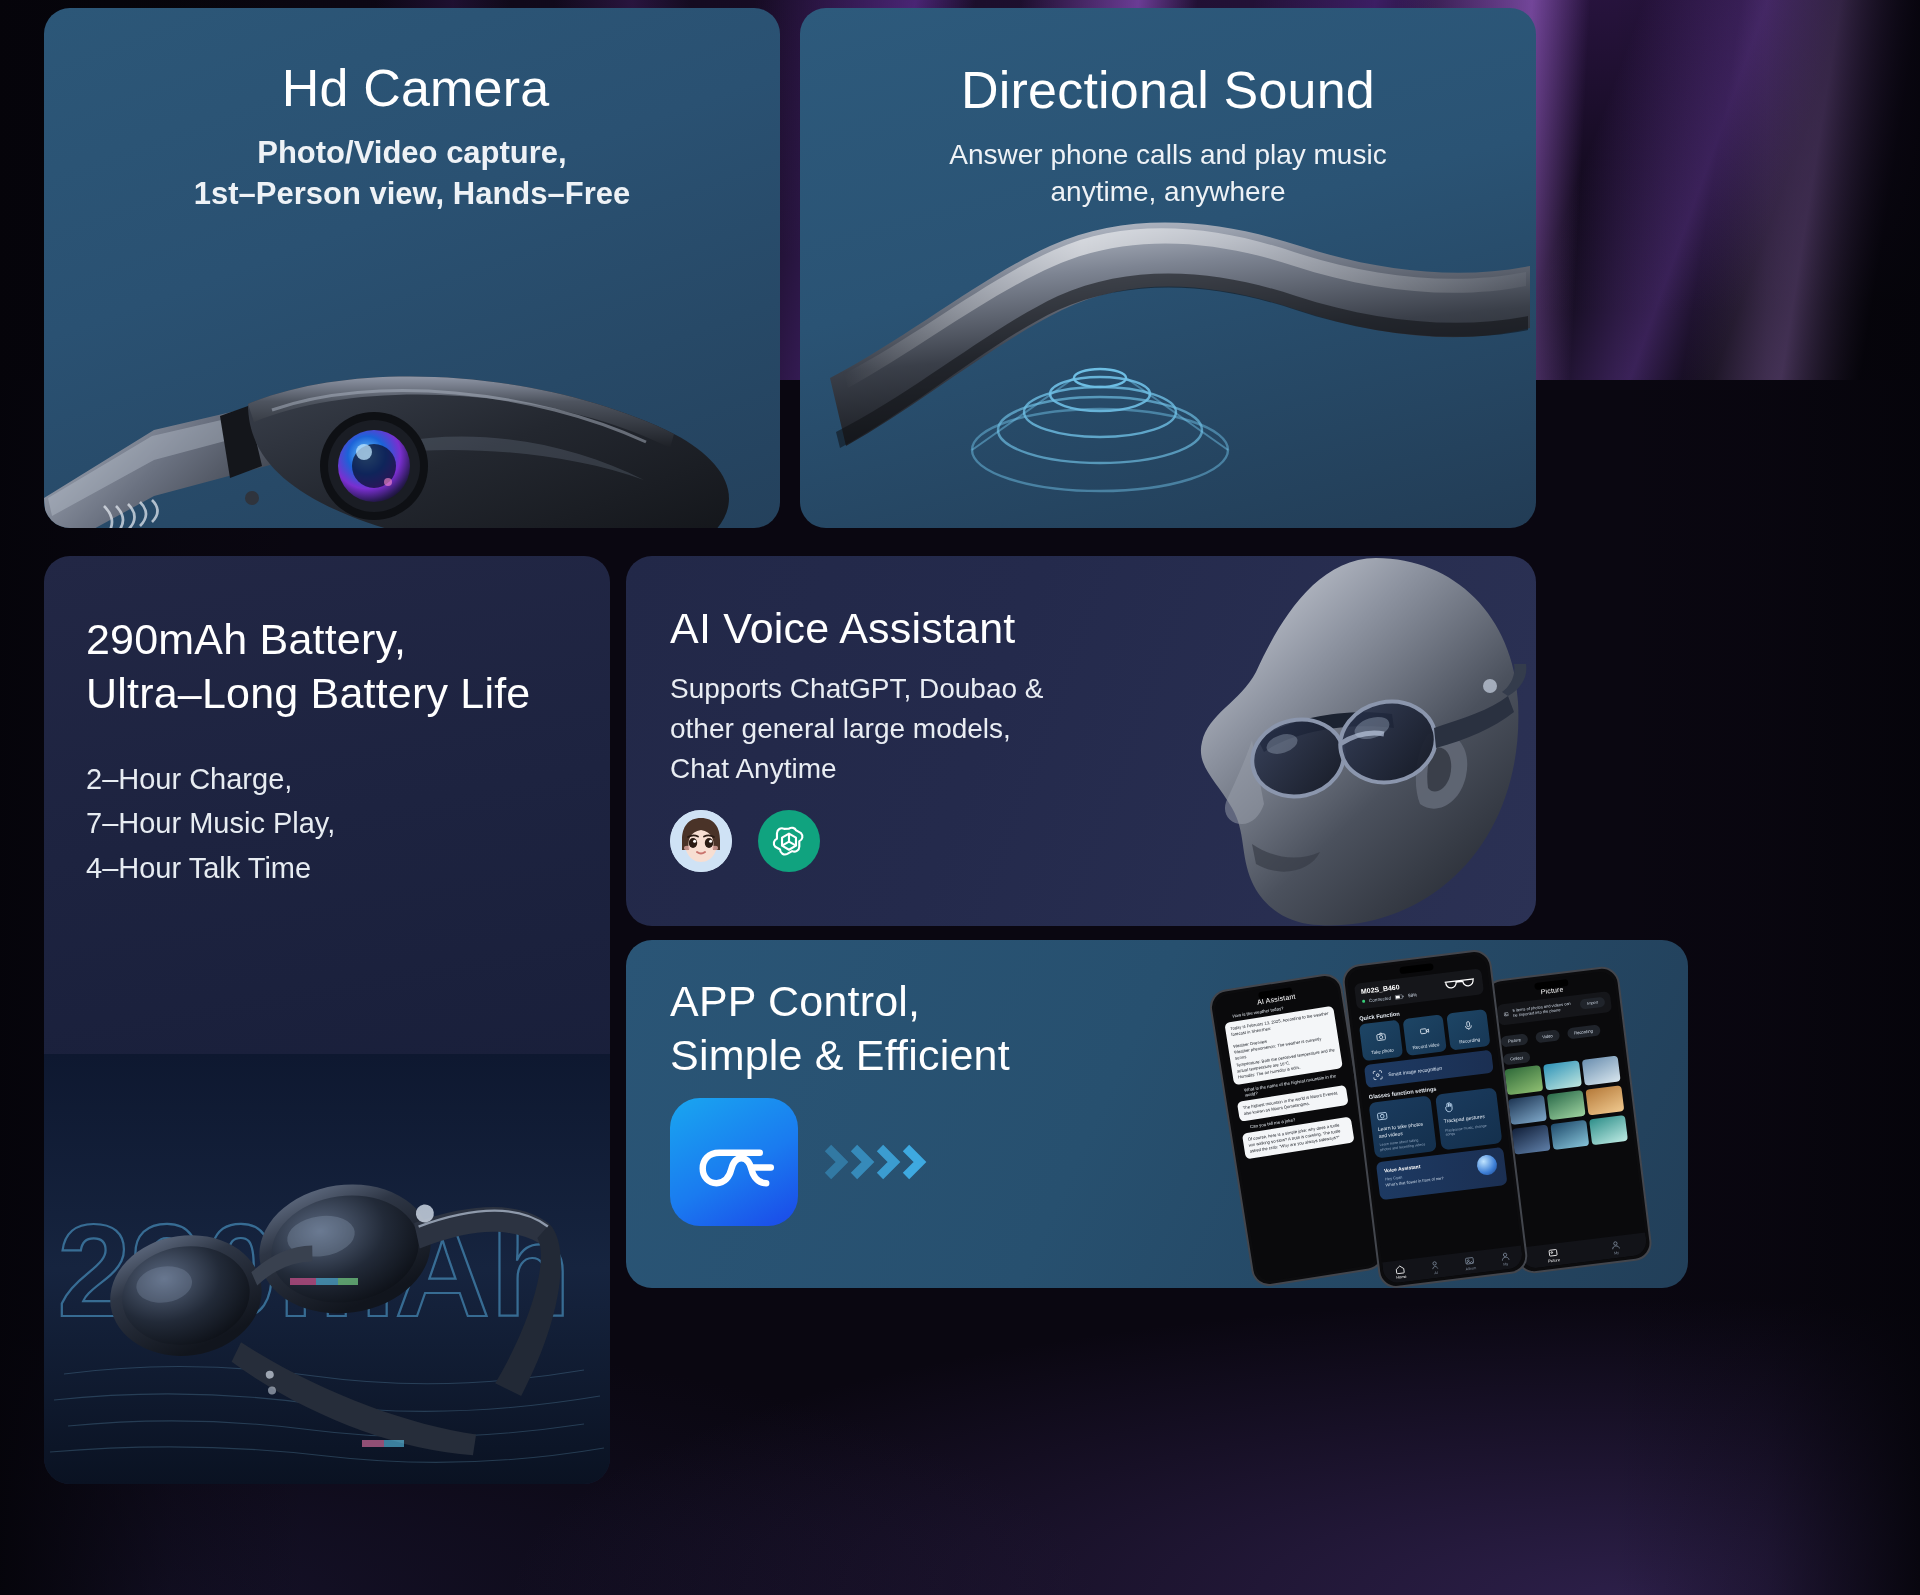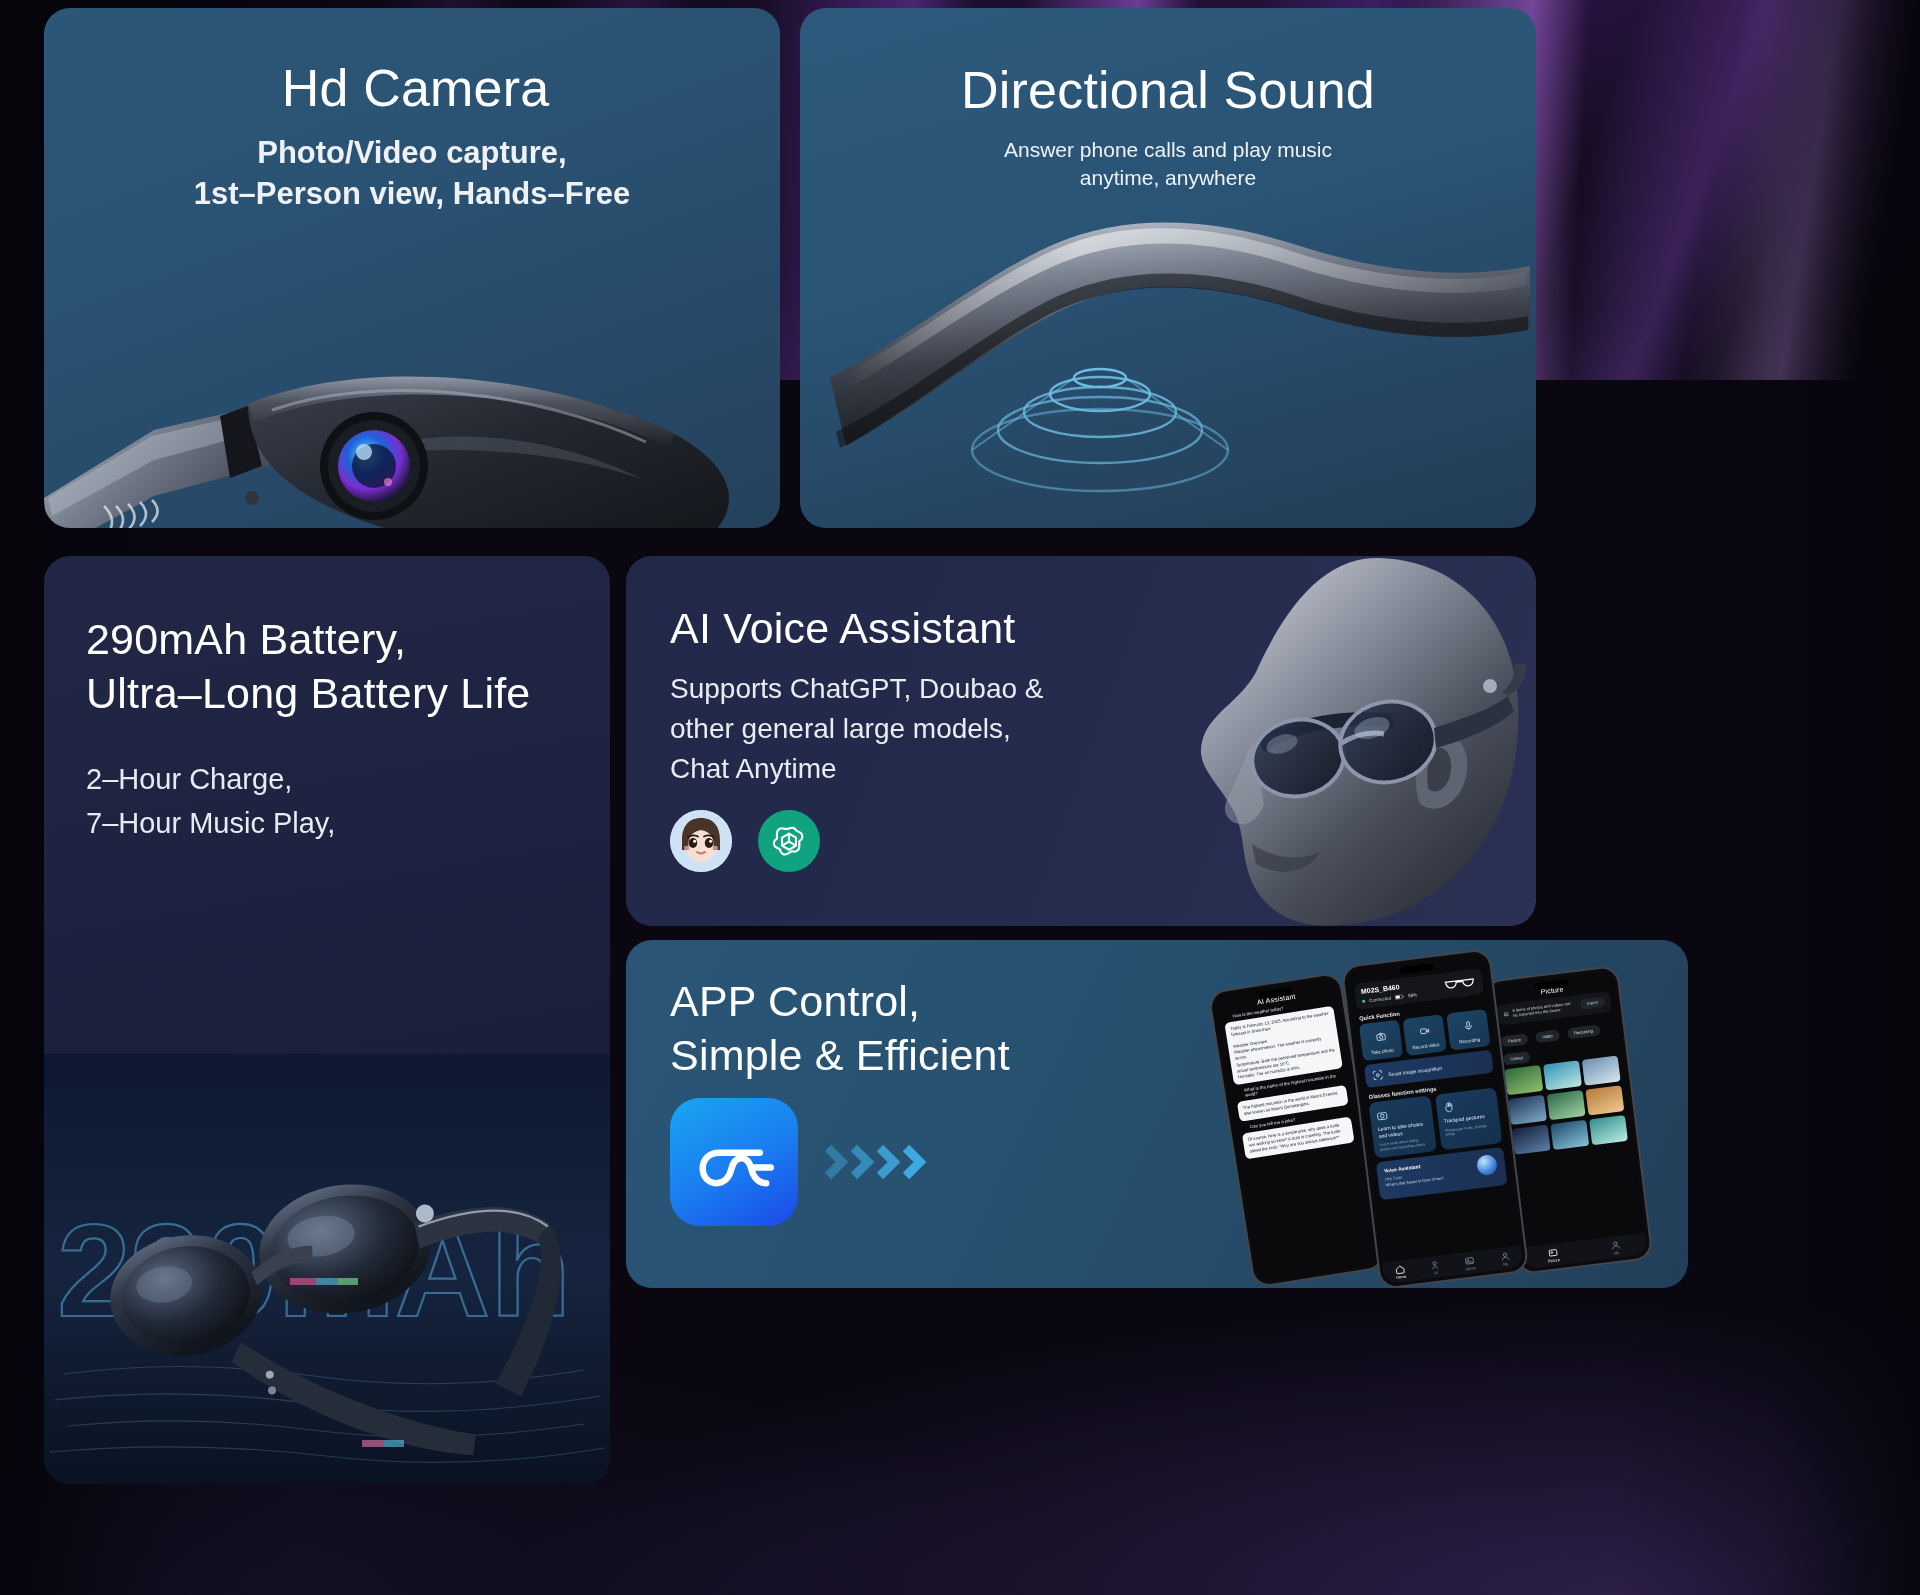--- a/index.html
+++ b/index.html
@@ -54,21 +54,21 @@
   #p1 .title { font-size:52px;padding-left:7px; }
   #p1 .sub { font-size:31px; line-height:1.33; margin-top:14px;font-weight:bold; }
   
   #cam-art { position:absolute; left:-10px; top:190px; width:780px; height:360px; z-index:2; }
 
   
   #p2 { left:800px; top:8px; width:736px; height:520px;
         background:linear-gradient(165deg,#2d5a7c 0%,#2a5374 45%,#223c55 100%); }
   #p2 .hd { text-align:center; padding-top:52px; }
   #p2 .title { font-size:52px; }
-  #p2 .sub { font-size:21px; line-height:1.33; margin-top:16px; }
+  #p2 .sub { font-size:28px; line-height:1.33; margin-top:16px; }
   #snd-art { position:absolute; left:0; top:160px; width:736px; height:360px; z-index:2; }
 
   
   #p3 { left:44px; top:556px; width:566px; height:928px;
         background:linear-gradient(170deg,#222745 0%,#1d2340 30%,#141a33 100%); }
   #p3 .hd { padding:56px 0 0 42px; }
   #p3 .title { font-size:43px; line-height:1.26; }
   #p3 .list { margin-top:37px; font-size:29px; line-height:1.52; color:#e7ecf2; }
   #bat-art { position:absolute; left:0; bottom:0; width:566px; height:430px; z-index:2; }
 
@@ -254,20 +254,21 @@
 
 <div class="panel" id="p3">
   <div class="hd">
     <div class="title">
       <div>290mAh Battery,</div>
       <div>Ultra–Long Battery Life</div>
     </div>
     <div class="list">
       <div>2–Hour Charge,</div>
       <div>7–Hour Music Play,</div>
+      <div>4–Hour Talk Time</div>
     </div>
   </div>
   <svg id="bat-art" viewBox="0 0 566 430">
     <defs>
       <linearGradient id="wg" x1="0" y1="0" x2="0" y2="1">
         <stop offset="0" stop-color="#0e1830"></stop>
           <stop offset="0.5" stop-color="#16243f"></stop>
         <stop offset="1" stop-color="#0a1222"></stop>
       </linearGradient>
       <linearGradient id="gfr" x1="0" y1="0" x2="0.4" y2="1">

